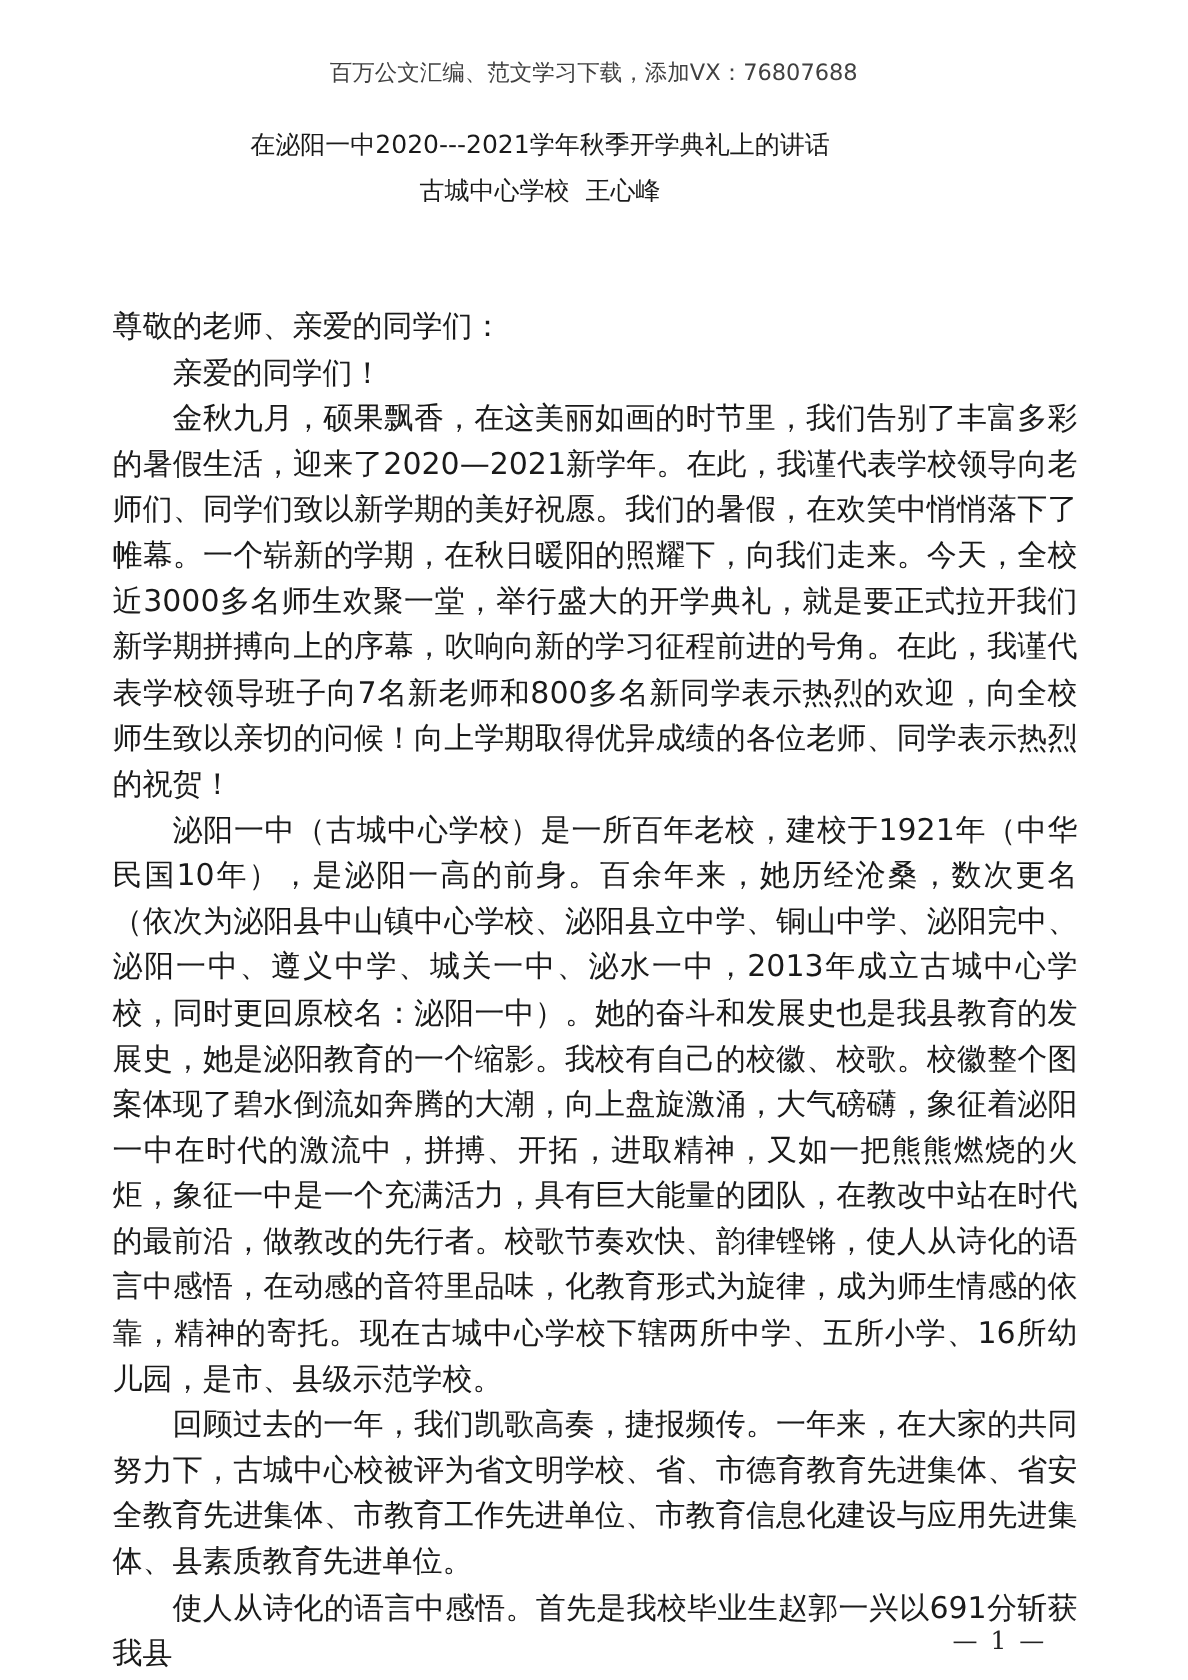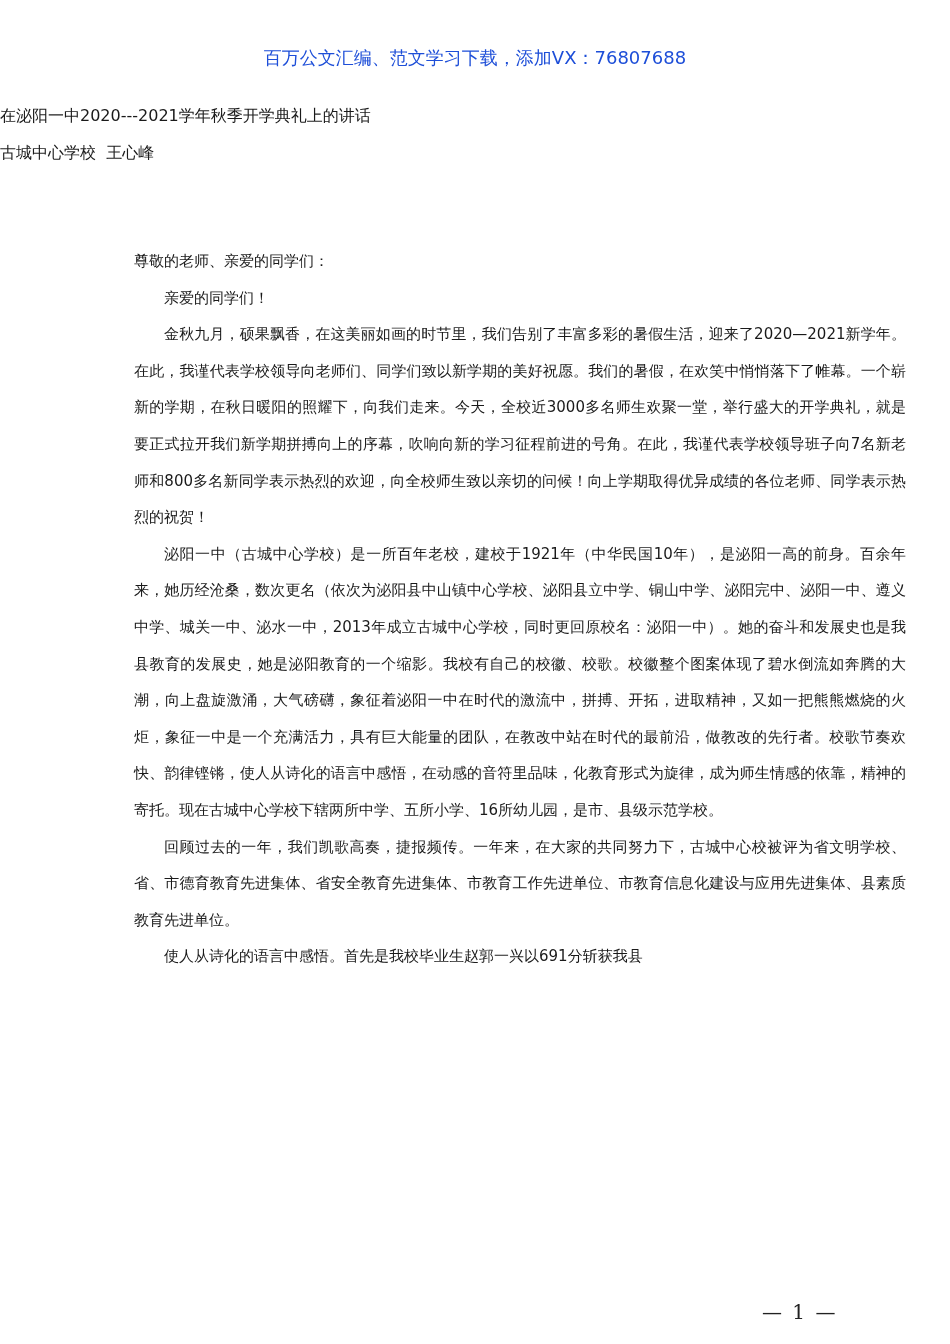--- a/index.html
+++ b/index.html
@@ -1,22 +1,22 @@
 <!DOCTYPE html>
 <html><head>
 <meta charset="utf-8">
 <style>
   html, body { margin: 0; padding: 0; background: #ffffff; }
   body { width: 950px; height: 1344px; position: relative; overflow: hidden;
          font-family: "DejaVu Sans", "Liberation Sans", sans-serif; color: #1a1a1a; }
   .banner { position: absolute; top: 46px; left: 0; width: 950px; text-align: center;
-            color: #1d4ed8; font-size: 18px; letter-spacing: 0px; }
-  .title-block { position: absolute; top: 97px; left: 0; width: 864px; font-size: 16px; }
+            color: #404040; font-size: 18px; letter-spacing: 0px; }
+  .title-block { position: absolute; top: 97px; left: 0; width: 864px; text-align: center; font-size: 20px; }
   .title-line { height: 37px; line-height: 37px; }
-  .body { position: absolute; top: 243px; left: 90px; width: 772px; font-size: 15px; line-height: 36.6px; margin-left: 44px; }
+  .body { position: absolute; top: 243px; left: 90px; width: 772px; font-size: 24px; line-height: 36.6px; }
   .body p { margin: 0; text-align: justify; text-align-last: left; }
   .indent { text-indent: 2em; }
   .page-num { position: absolute; top: 1300px; left: 762px; font-family: "DejaVu Serif", "Liberation Serif", serif;
               font-size: 20px; color: #222; letter-spacing: 2px; }
 </style>
 </head>
 <body>
 
 <div class="banner">百万公文汇编、范文学习下载，添加VX：76807688</div>
 

